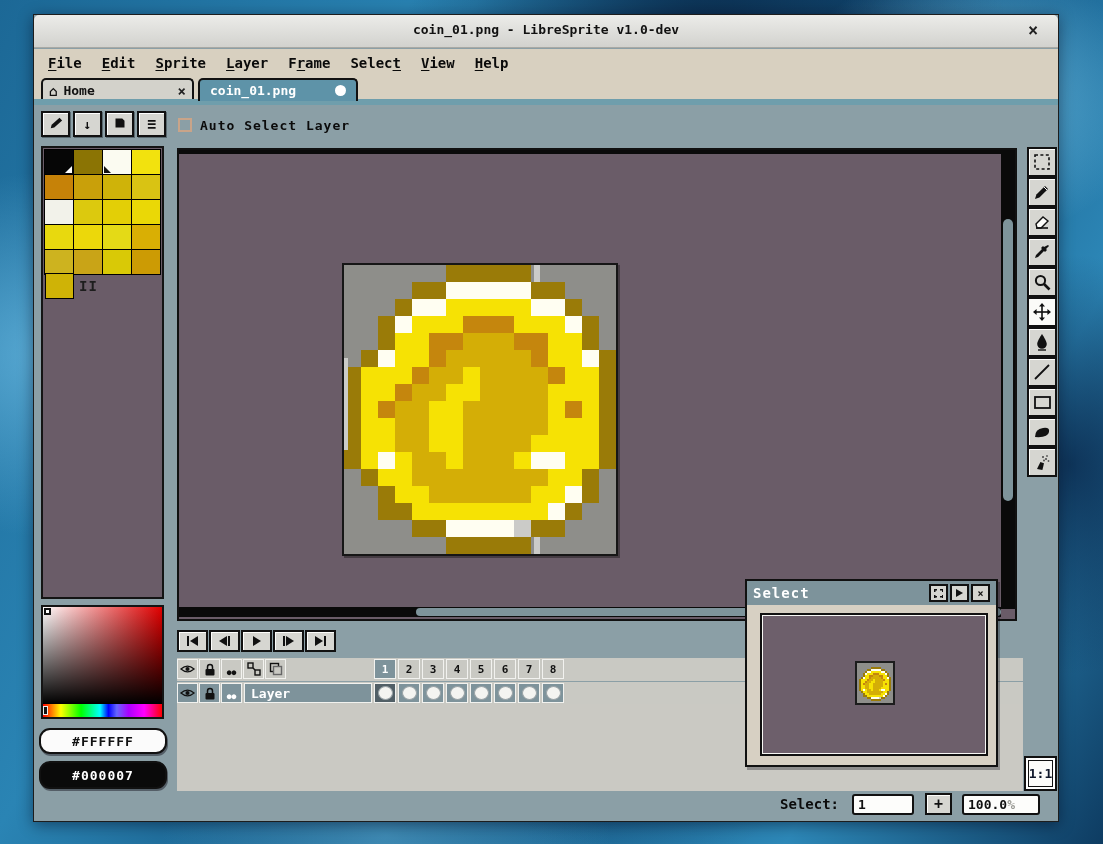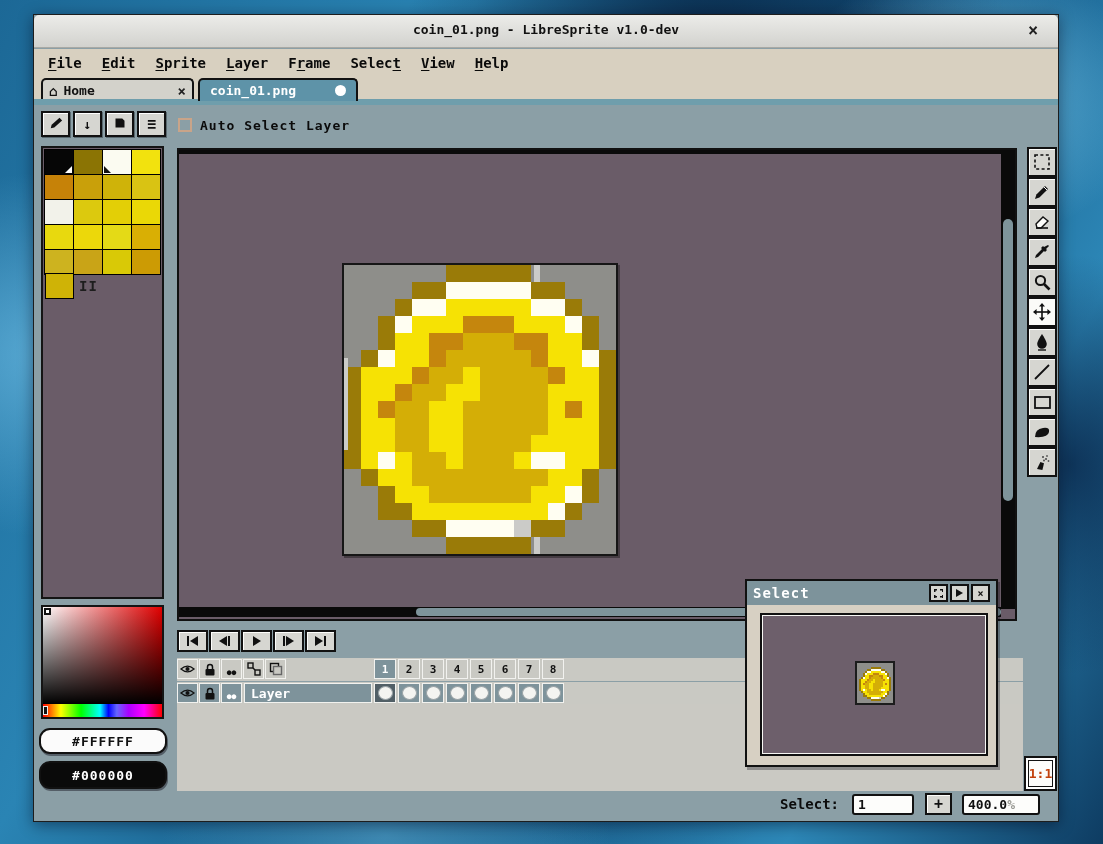--- a/index.html
+++ b/index.html
@@ -61,21 +61,21 @@
   .hscroll{position:absolute;left:0;bottom:2px;width:822px;height:10px;background:#0a0a0a;}
   .hscroll .thumb{position:absolute;left:237px;top:1px;width:585px;height:8px;background:#7e949b;border-radius:4px;cursor:grab;}
   .sprite-frame{position:absolute;left:163px;top:113px;width:276px;height:293px;border:2px solid #161616;background:#8e8e8a;box-shadow:2px 2px 0 rgba(0,0,0,.35);}
   .pixgrid{position:absolute;left:0;top:0;}
   .pixgrid div{position:absolute;}
   .streak{position:absolute;background:#cbcbc8;}
   
   .tool{position:absolute;left:993px;width:30px;height:30px;background:#d6d6d1;border:2px solid #111;box-shadow:inset 1px 1px 0 #fdfdfb;display:flex;align-items:center;justify-content:center;padding:0;cursor:pointer;}
   .tool.active{background:#fbfbf8;}
   .tool svg{display:block;}
-  .btn-11{position:absolute;left:990px;top:741px;width:33px;height:35px;background:#fcfcfa;border:2px solid #111;box-shadow:inset 0 0 0 2px #fff, inset 0 0 0 3px #111;font-size:13px;font-weight:bold;color:#c2410c;cursor:pointer;padding:0;}
+  .btn-11{position:absolute;left:990px;top:741px;width:33px;height:35px;background:#fcfcfa;border:2px solid #111;box-shadow:inset 0 0 0 2px #fff, inset 0 0 0 3px #111;font-size:13px;font-weight:bold;color:#0f172a;cursor:pointer;padding:0;}
   
   .pb-btn{position:absolute;top:615px;width:31px;height:22px;background:#d6d6d1;border:2px solid #111;box-shadow:inset 1px 1px 0 #fdfdfb;display:flex;align-items:center;justify-content:center;gap:1px;cursor:pointer;padding:0;}
   .pb-btn .tri-r{width:0;height:0;border-top:5px solid transparent;border-bottom:5px solid transparent;border-left:8px solid #111;}
   .pb-btn .tri-l{width:0;height:0;border-top:5px solid transparent;border-bottom:5px solid transparent;border-right:8px solid #111;}
   .pb-btn .bar{width:2px;height:10px;background:#111;}
   
   .timeline{position:absolute;left:143px;top:643px;width:846px;height:133px;}
   .tl-head{position:absolute;left:0;top:0;width:100%;height:23px;background:#c9c9c3;}
   .tl-layerrow{position:absolute;left:0;top:24px;width:100%;height:22px;background:#c9c9c3;}
   .tl-empty{position:absolute;left:0;top:46px;width:100%;height:87px;background:#cac9c3;}
@@ -203,21 +203,21 @@
 
   <div class="picker">
     <div class="sv-box">
         <div class="sv-cursor"></div>
       </div>
     <div class="hue-bar"></div>
     <div class="hue-cursor"></div>
   </div>
 
   <button class="color-btn fg-btn">#FFFFFF</button>
-  <button class="color-btn bg-btn">#000000</button>
+  <button class="color-btn bg-btn">#000007</button>
 
   <div class="viewport">
     <div class="vp-topstrip"></div>
     <div class="sprite-frame">
       <div class="pixgrid" id="coin-grid" style="width: 272px; height: 289px;">
           <div style="left: 102px; top: 0px; width: 17px; height: 17px; background: rgb(154, 123, 8);"></div>
           <div style="left: 119px; top: 0px; width: 17px; height: 17px; background: rgb(154, 123, 8);"></div>
           <div style="left: 136px; top: 0px; width: 17px; height: 17px; background: rgb(154, 123, 8);"></div>
           <div style="left: 153px; top: 0px; width: 17px; height: 17px; background: rgb(154, 123, 8);"></div>
           <div style="left: 170px; top: 0px; width: 17px; height: 17px; background: rgb(154, 123, 8);"></div>
@@ -896,15 +896,15 @@
             <div style="left: 18px; top: 32px; width: 2px; height: 2px; background: rgb(154, 123, 8);"></div>
             <div style="left: 20px; top: 32px; width: 2px; height: 2px; background: rgb(154, 123, 8);"></div>
           </div>
       </div>
     </div>
   </div>
 
   <span class="status-label">Select:</span>
   <div class="status-input in-frame">1</div>
   <button class="btn-plus">+</button>
-  <div class="status-input in-zoom"><span>400.0</span><span class="sfx">%</span></div>
+  <div class="status-input in-zoom"><span>100.0</span><span class="sfx">%</span></div>
 
 </div>
 
 </body></html>

